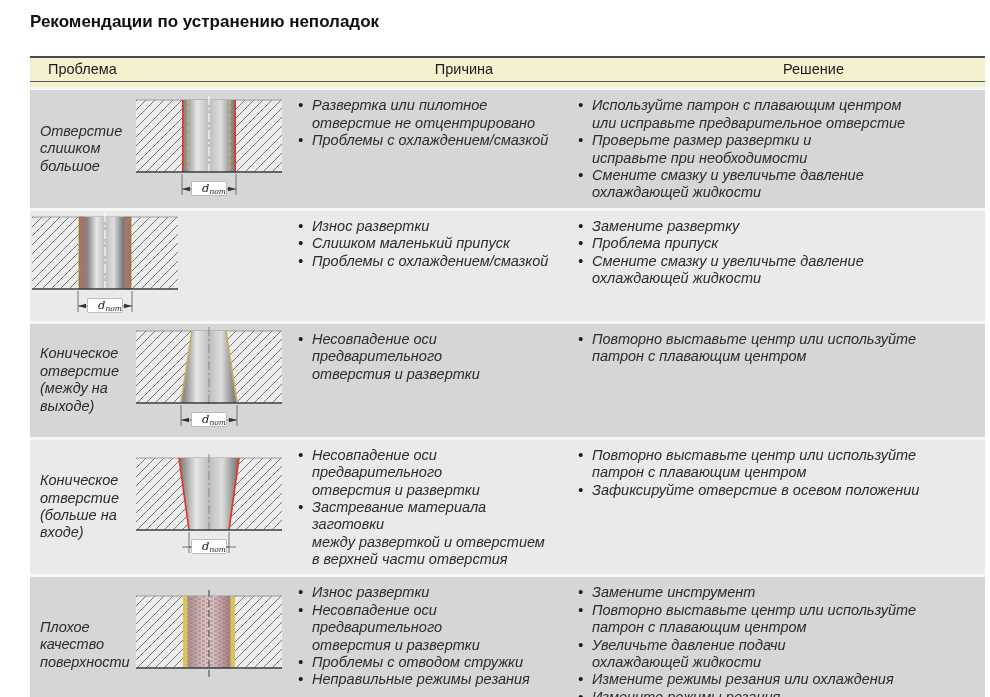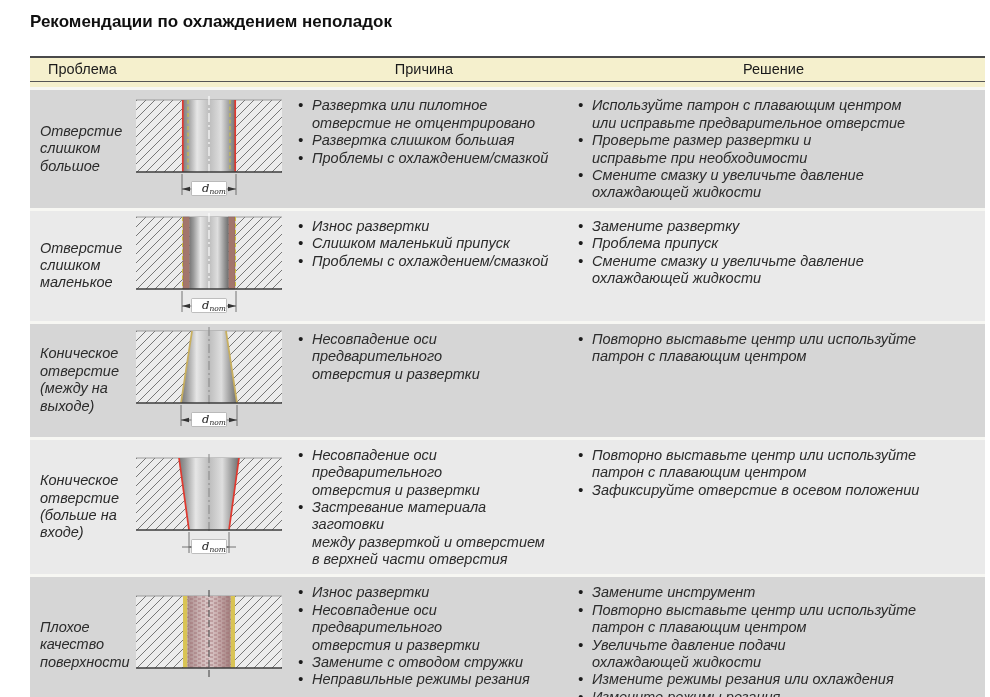--- a/index.html
+++ b/index.html
@@ -12,21 +12,21 @@
     --accent-yellow:#CFC23D;
     --accent-brown:#A3766C;
     --accent-tan:#C8AF5E;
   }
   html,body{margin:0;padding:0;background:#fff;}
   body{width:990px;font-family:"Liberation Sans",sans-serif;color:var(--text);}
   .page{padding:8px 5px 10px 30px;}
   h1.title{font-size:17px;line-height:1.2;margin:4px 0 24px 0;color:#101010;font-weight:bold;}
   .table{width:955px;border-bottom:2px solid var(--border-dark);}
   .thead{display:grid;grid-template-columns:256px 276px 1fr;background:var(--header-bg);
-         border-top:2px solid #4a4a4a;border-bottom:1px solid #555;}
+         border-top:2px solid #4a4a4a;border-bottom:1px solid #555;gap:40px;}
   .th{font-size:14.5px;padding:3px 0 4px 0;color:#1a1a1a;}
   .th-problem{padding-left:18px;}
   .th-cause,.th-solution{text-align:center;}
   .thead-strip{height:5px;background:var(--header-bg);}
   .row{display:grid;grid-template-columns:256px 276px 1fr;border-top:3px solid #F7F7F3;}
   .row:first-of-type{border-top:none;}
   .row.shaded{background:var(--row-shaded);}
   .row.light{background:var(--row-light);}
   .r1{min-height:107px;} .r2{min-height:103px;} .r3{min-height:113px;} .r4{min-height:115px;} .r5{min-height:126px;}
   .problem-cell{display:grid;grid-template-columns:104px 150px;align-items:center;font-style:italic;}
@@ -81,21 +81,21 @@
         <stop offset="0.7" stop-color="#c9aeae"></stop>
       <stop offset="1" stop-color="#a2807f"></stop>
     </linearGradient>
     <pattern id="rough" width="8" height="4" patternUnits="userSpaceOnUse">
       <path d="M0,1 h3 M4,3 h3" stroke="#9b6a6e" stroke-width="0.8"></path>
     </pattern>
   </defs>
 </svg>
 
 <div class="page">
-  <h1 class="title">Рекомендации по охлаждением неполадок</h1>
+  <h1 class="title">Рекомендации по устранению неполадок</h1>
 
   <div class="table">
     <div class="thead">
       <div class="th th-problem">Проблема</div>
       <div class="th th-cause">Причина</div>
       <div class="th th-solution">Решение</div>
     </div>
     <div class="thead-strip"></div>
 
     <div class="row shaded r1">
@@ -118,36 +118,34 @@
             <polygon class="arrow" points="48,95 56,92.8 56,97.2"></polygon>
             <polygon class="arrow" points="102,95 94,92.8 94,97.2"></polygon>
             <rect class="dim-box" x="57.5" y="87.5" width="35" height="14" rx="1"></rect>
             <text x="68" y="98"><tspan class="dim-d">d</tspan><tspan class="dim-sub" dy="1.5">nom</tspan></text>
           </svg>
         </div>
       </div>
       <ul class="bullets causes">
           <li>Развертка или пилотное
 отверстие не отцентрировано</li>
-          <li>Развертка слишком большая</li>
           <li>Проблемы с охлаждением/смазкой</li>
         </ul>
       <ul class="bullets solutions">
           <li>Используйте патрон с плавающим центром
 или исправьте предварительное отверстие</li>
           <li>Проверьте размер развертки и
 исправьте при необходимости</li>
           <li>Смените смазку и увеличьте давление
 охлаждающей жидкости</li>
         </ul>
     </div>
 
     <div class="row light r2">
       <div class="problem-cell">
-        <div class="problem-label">Отверстие слишком маленькое</div>
         <div class="diagram">
           <svg viewBox="0 0 150 110" width="150" height="110">
             <rect x="2" y="6" width="146" height="72" fill="url(#hatch)"></rect>
             <line class="hatch-top" x1="2" y1="6" x2="148" y2="6"></line>
             <rect class="brown-band" x="49" y="6" width="6.5" height="72"></rect>
             <rect class="brown-band" x="94.5" y="6" width="6.5" height="72"></rect>
             <rect x="55.5" y="6" width="39" height="72" fill="url(#metal)"></rect>
             <line class="ln-yel" x1="48.5" y1="6" x2="48.5" y2="78"></line>
             <line class="ln-yel" x1="101.5" y1="6" x2="101.5" y2="78"></line>
             <line class="centerline-w" x1="75" y1="2" x2="75" y2="82"></line>
@@ -259,21 +257,21 @@
             <line class="centerline-d" x1="75" y1="0" x2="75" y2="90"></line>
             <line class="ground" x1="2" y1="78" x2="148" y2="78"></line>
           </svg>
         </div>
       </div>
       <ul class="bullets causes">
           <li>Износ развертки</li>
           <li>Несовпадение оси
 предварительного
 отверстия и развертки</li>
-          <li>Замените с отводом стружки</li>
+          <li>Проблемы с отводом стружки</li>
           <li>Неправильные режимы резания</li>
         </ul>
       <ul class="bullets solutions">
           <li>Замените инструмент</li>
           <li>Повторно выставьте центр или используйте
 патрон с плавающим центром</li>
           <li>Увеличьте давление подачи
 охлаждающей жидкости</li>
           <li>Измените режимы резания или охлаждения</li>
           <li>Измените режимы резания</li>

